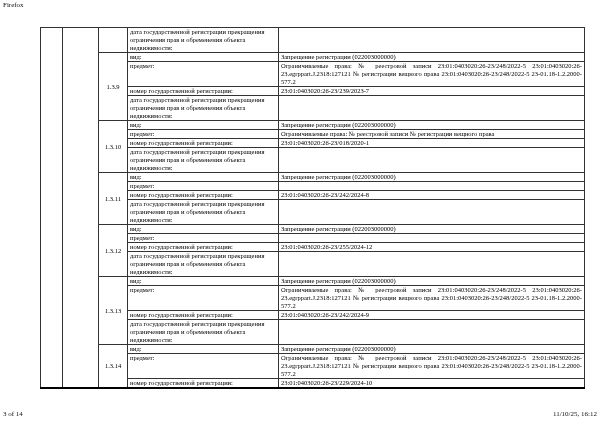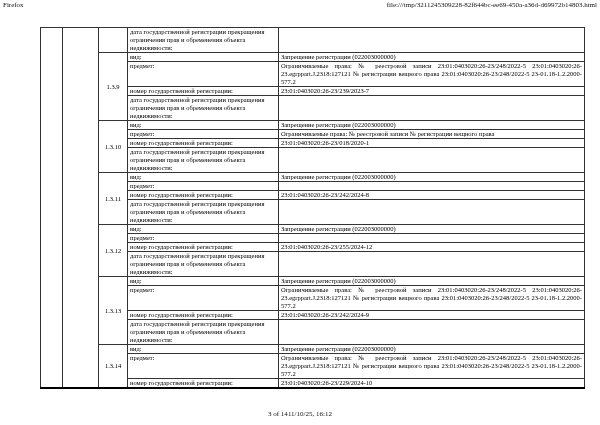--- a/index.html
+++ b/index.html
@@ -18,21 +18,21 @@
     width: 600px;
     display: flex;
     justify-content: space-between;
     font-size: 7px;
     line-height: 9px;
     color: #111;
     padding: 0 3px;
     box-sizing: border-box;
   }
   .print-header { top: 1px; }
-  .print-footer { top: 410px; justify-content: center; }
+  .print-footer { top: 410px; }
   .doc-table {
     position: absolute;
     left: 40px;
     top: 27px;
     width: 533px;
     border-collapse: collapse;
     table-layout: fixed;
     font-size: 6.5px;
     line-height: 8px;
     border-bottom: 2px solid #000;
@@ -51,21 +51,20 @@
   td.col-value { width: 301px; }
   td.col-value.justify { text-align: justify; }
 </style>
 </head>
 <body>
 
 <div class="page">
 
   <div class="print-header">
     <span>Firefox</span>
-    <span>file:///tmp/3211245309228-82f644bc-ee69-450a-a36d-d69972b14803.html</span>
   </div>
 
   <table class="doc-table">
     <tbody id="tbody">
         <tr>
           <td class="col-a" rowspan="24"></td>
           <td class="col-b" rowspan="24"></td>
           <td class="col-num"></td>
           <td class="col-label">дата государственной регистрации прекращения ограничения прав и обременения объекта недвижимости:</td>
           <td class="col-value"></td>

